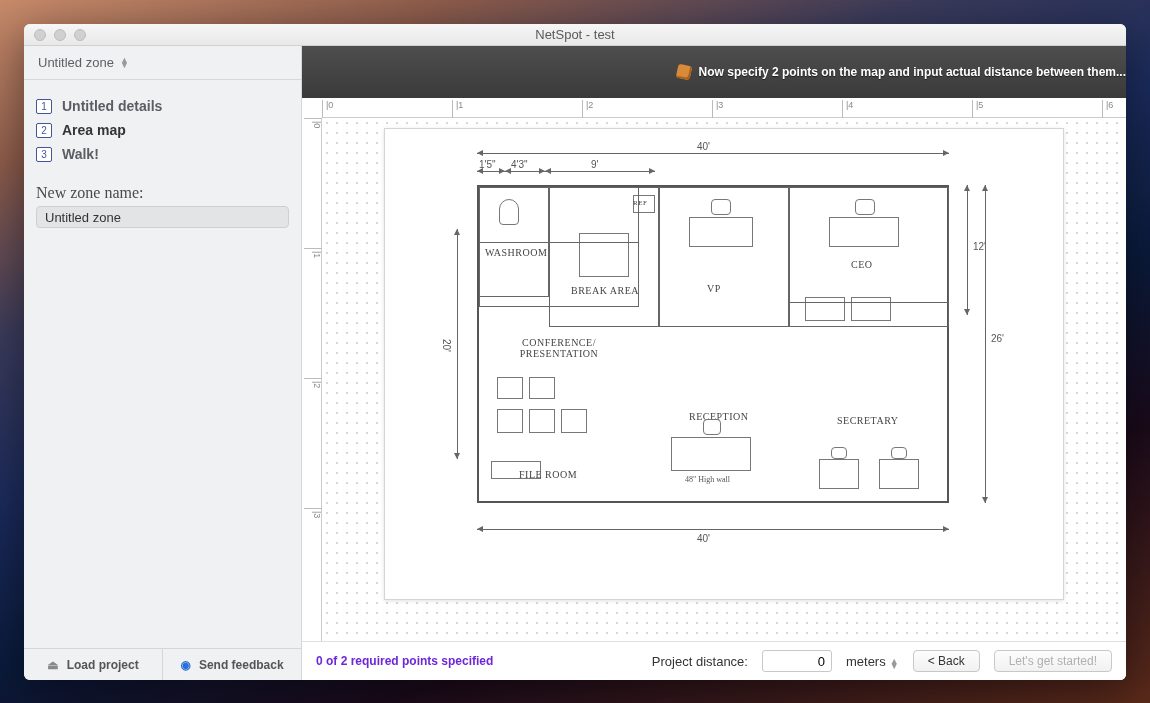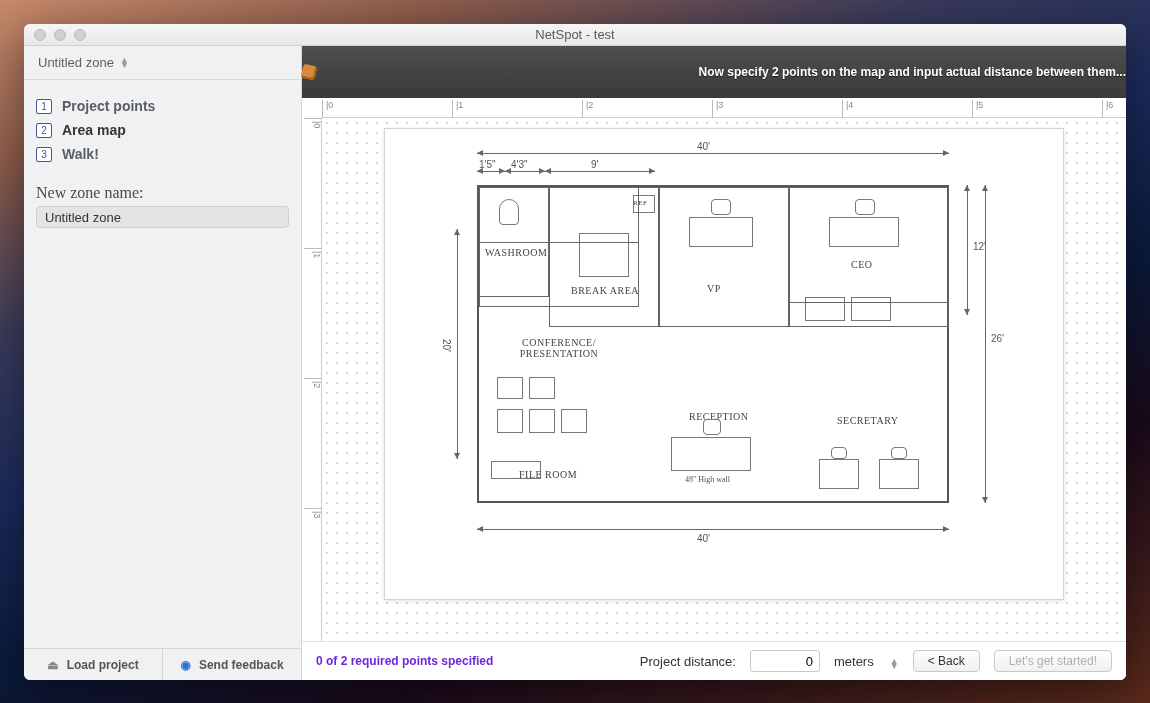--- a/index.html
+++ b/index.html
@@ -90,21 +90,21 @@
 
   .main {
     flex: 1; display:flex; flex-direction:column; min-width:0;
     background:#fff;
   }
 
   .banner {
     height: 52px;
     background: linear-gradient(#4e4e4e, #3a3a3a);
     color: #fff; font-size: 12px; font-weight: 700;
-    display:flex; align-items:center; justify-content:space-between; gap:8px;
+    display:flex; align-items:center; justify-content:flex-end; gap:8px;
     text-shadow: 0 1px 1px rgba(0,0,0,0.6);
   }
   .banner .cookie { width:14px; height:14px; background:#d88a3a; border-radius:3px; transform:rotate(12deg); box-shadow: inset -2px -2px 0 #a8621a; }
 
   .canvas-wrap {
     flex:1; position:relative; background:#fff; overflow:hidden;
     border-bottom: 1px solid #e0e0e0;
   }
   .ruler-h {
     position:absolute; left:20px; right:0; top:0; height:20px;
@@ -158,21 +158,21 @@
     height: 38px; display:flex; align-items:center; padding: 0 14px; gap:14px;
     background:#fff;
   }
   .status { font-size:12px; font-weight:700; color:#6d28d9; flex:0 0 auto; }
   .spacer { flex:1; }
   .act-lbl { font-size:13px; color:#333; }
   .dist-input {
     width:70px; height:22px; border:1px solid #c8c8c8; border-radius:3px;
     text-align:right; padding: 0 6px; font-size:13px;
   }
-  .unit { font-size:13px; color:#333; display:flex; align-items:flex-end; gap:16px; }
+  .unit { font-size:13px; color:#333; display:flex; align-items:flex-end; gap:4px; }
   .macbtn {
     height:22px; padding: 0 14px; font-size:12px;
     background:linear-gradient(#fdfdfd,#f1f1f1);
     border:1px solid #c8c8c8; border-radius:4px; color:#333;
   }
   .macbtn[disabled] { color:#b0b0b0; }
 </style>
 </head>
 <body>
 
@@ -194,21 +194,21 @@
         <span>Untitled zone</span>
         <span class="updown">
             <span>▲</span>
             <span>▼</span>
           </span>
       </div>
 
       <div class="steps">
         <div class="step">
           <span class="num">1</span>
-          <span class="lbl">Project points</span>
+          <span class="lbl">Untitled details</span>
         </div>
         <div class="step active">
           <span class="num">2</span>
           <span class="lbl">Area map</span>
         </div>
         <div class="step">
           <span class="num">3</span>
           <span class="lbl">Walk!</span>
         </div>
       </div>

